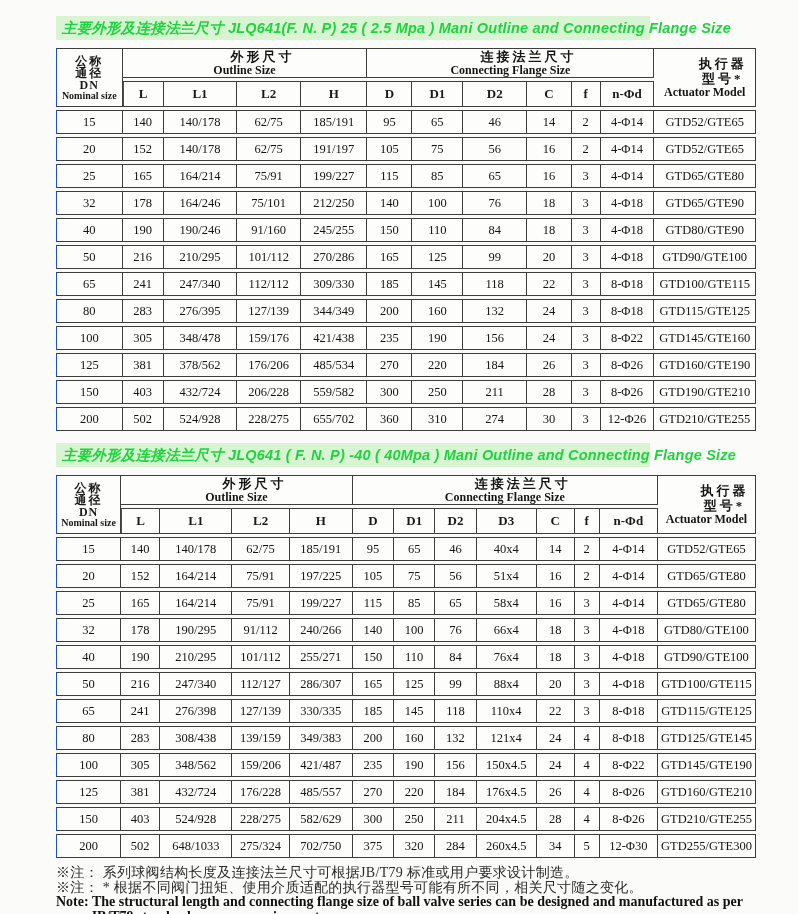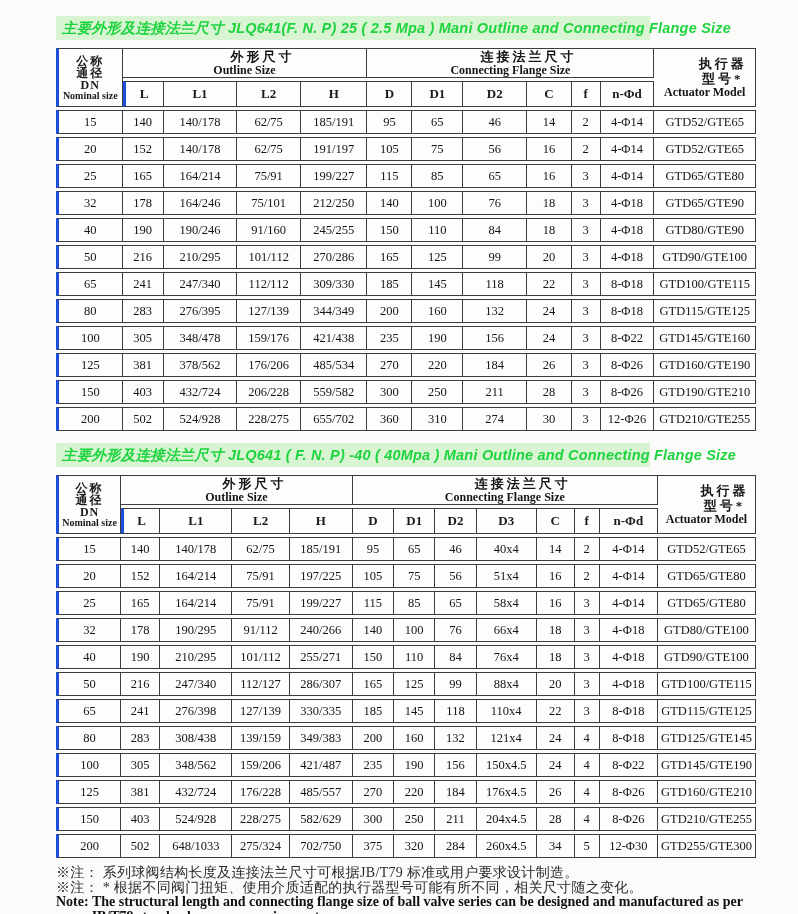--- a/index.html
+++ b/index.html
@@ -51,21 +51,21 @@
   .spec-table th, .spec-table td {
     background: #fdfdfc;
     border: 1px solid #3d3d3d;
     border-left: none;
     text-align: center;
     vertical-align: middle;
     padding: 0 1px;
     overflow: hidden;
   }
   .spec-table th:first-child, .spec-table td:first-child {
-    border-left: 3px solid #1d4ed8;
+    border-left: 1px solid #1d4ed8;
   }
   .spec-table td {
     height: 22px;
     font-size: 12.5px;
     color: #141414;
   }
   .hdr-zh {
     font-size: 13px;
     letter-spacing: 3px;
     line-height: 15px;

